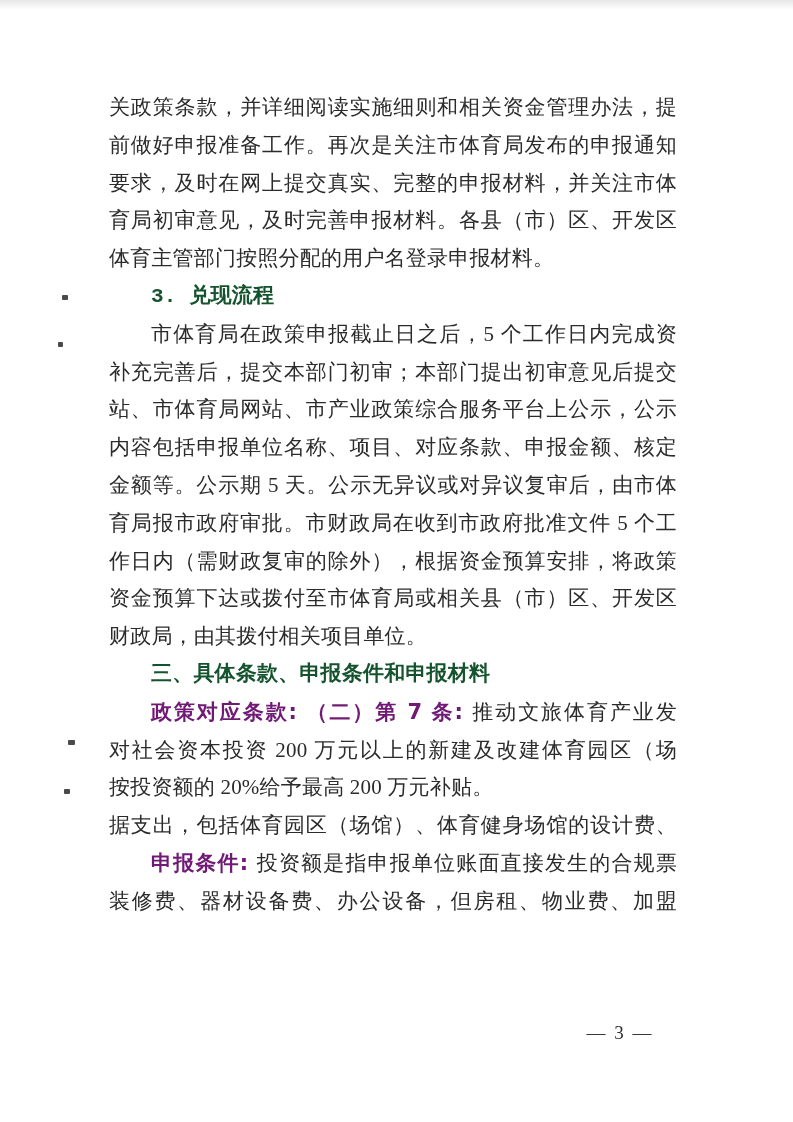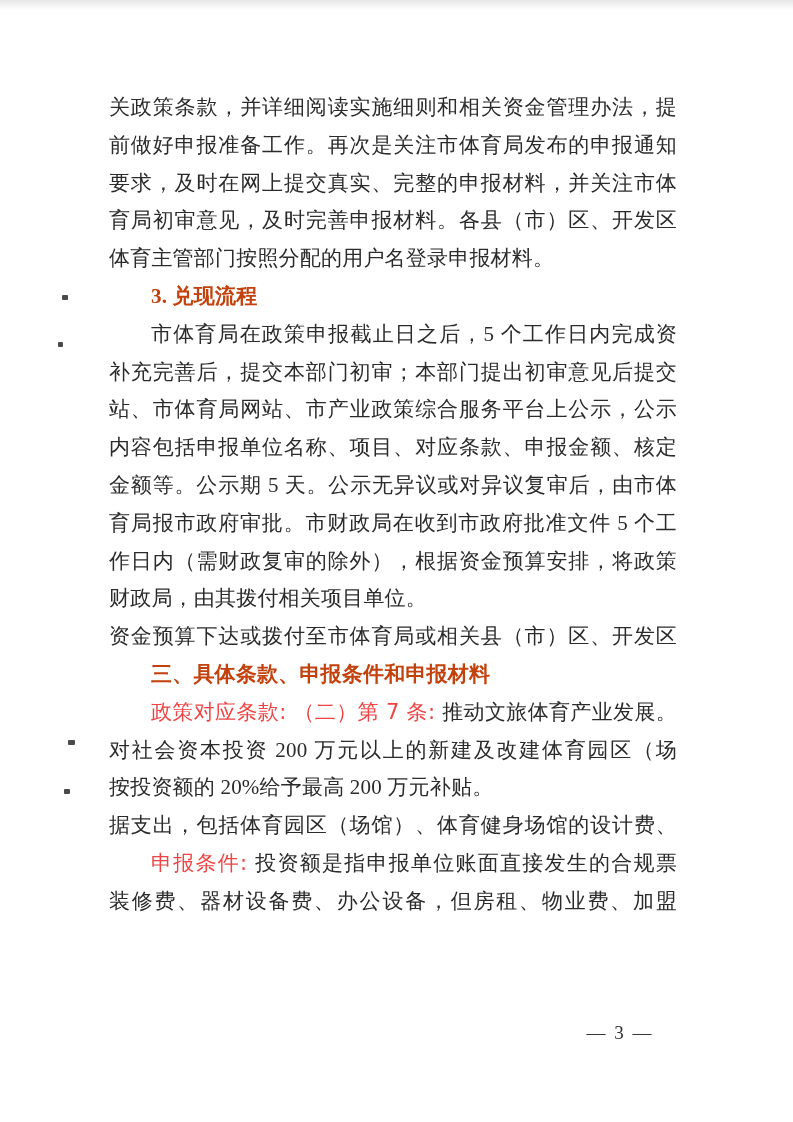--- a/index.html
+++ b/index.html
@@ -30,29 +30,29 @@
     letter-spacing: 0.2px;
     white-space: normal;
   }
   .line.full {
     text-align: justify;
     text-align-last: justify;
     text-justify: inter-character;
   }
   .line.indent { text-indent: 42px; }
   .heading-line {
-    font-family: Liberation Serif, serif;
+    font-family: Liberation Mono, monospace;
     font-weight: 700;
-    color: #c2410c;
+    color: #14532d;
     font-size: 21px;
   }
   .seg-bold {
     font-family: "DejaVu Sans", sans-serif;
-    font-weight: 400;
-    color: #ef4444;
+    font-weight: 700;
+    color: #701a75;
   }
   .speck {
     position: absolute;
     background: #4a4a4a;
     border-radius: 1px;
   }
   .page-number {
     position: absolute;
     left: 575px; top: 1022px;
     width: 90px;
@@ -81,22 +81,22 @@
       <div class="line full">育局初审意见，及时完善申报材料。各县（市）区、开发区</div>
       <div class="line">体育主管部门按照分配的用户名登录申报材料。</div>
       <div class="line indent heading-line">3. 兑现流程</div>
       <div class="line full indent">市体育局在政策申报截止日之后，5 个工作日内完成资</div>
       <div class="line full">补充完善后，提交本部门初审；本部门提出初审意见后提交</div>
       <div class="line full">站、市体育局网站、市产业政策综合服务平台上公示，公示</div>
       <div class="line full">内容包括申报单位名称、项目、对应条款、申报金额、核定</div>
       <div class="line full">金额等。公示期 5 天。公示无异议或对异议复审后，由市体</div>
       <div class="line full">育局报市政府审批。市财政局在收到市政府批准文件 5 个工</div>
       <div class="line full">作日内（需财政复审的除外），根据资金预算安排，将政策</div>
+      <div class="line full">资金预算下达或拨付至市体育局或相关县（市）区、开发区</div>
       <div class="line">财政局，由其拨付相关项目单位。</div>
-      <div class="line full">资金预算下达或拨付至市体育局或相关县（市）区、开发区</div>
       <div class="line indent heading-line">三、具体条款、申报条件和申报材料</div>
       <div class="line full indent"><span class="seg-bold">政策对应条款: （二）第 7 条: </span><span>推动文旅体育产业发展。</span></div>
       <div class="line full">对社会资本投资 200 万元以上的新建及改建体育园区（场馆），</div>
       <div class="line">按投资额的 20%给予最高 200 万元补贴。</div>
       <div class="line full">据支出，包括体育园区（场馆）、体育健身场馆的设计费、</div>
       <div class="line full indent"><span class="seg-bold">申报条件: </span><span>投资额是指申报单位账面直接发生的合规票</span></div>
       <div class="line full">装修费、器材设备费、办公设备，但房租、物业费、加盟费、</div>
     </div>
 
   <div class="page-number">— 3 —</div>

